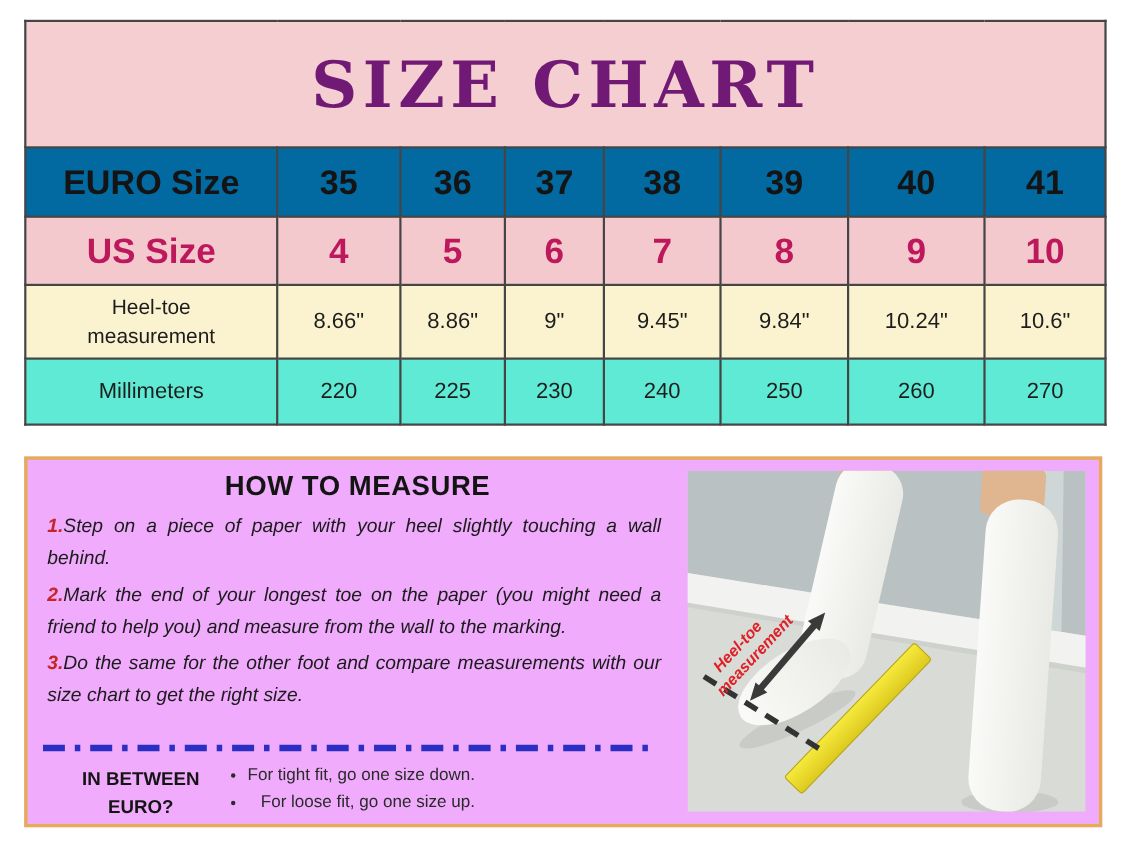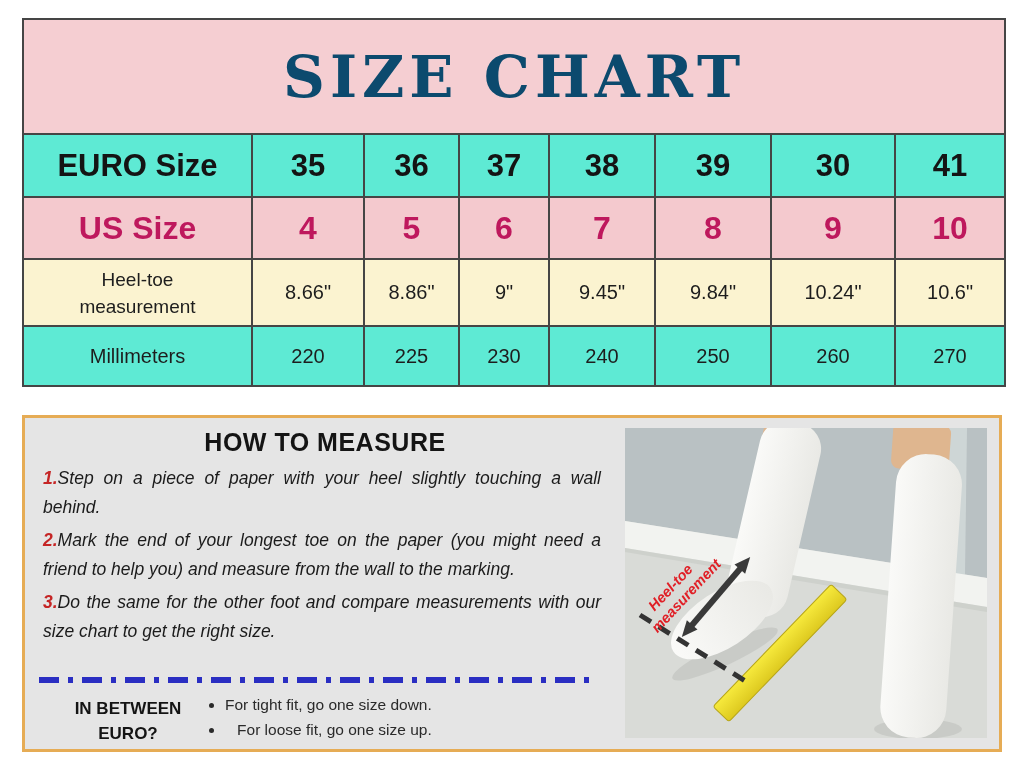--- a/index.html
+++ b/index.html
@@ -5,30 +5,30 @@
   html,body{margin:0;padding:0;background:#ffffff;}
   .canvas{position:relative;width:1024px;height:770px;background:#ffffff;overflow:hidden;
           font-family:"Liberation Sans",sans-serif;}
 
   
   table.size-table{position:absolute;left:22px;top:18px;width:982px;border-collapse:collapse;
                    table-layout:fixed;}
   table.size-table td{border:2px solid #454545;text-align:center;vertical-align:middle;padding:0;}
   td.title-cell{height:113px;background:#f5ced2;
                 font-family:"DejaVu Serif",serif;font-weight:700;font-size:58px;
-                letter-spacing:5px;color:#0c4a6e;}
-  tr.row-euro td{height:61px;background:#5eead4;font-size:31px;font-weight:700;color:#141414;}
+                letter-spacing:5px;color:#701a75;}
+  tr.row-euro td{height:61px;background:#0369a1;font-size:31px;font-weight:700;color:#141414;}
   tr.row-us  td{height:60px;background:#f4c9ce;font-size:32px;font-weight:700;color:#be185d;}
   tr.row-heel td{height:65px;background:#fbf3d0;font-size:20px;color:#1d1d1d;}
   tr.row-mm  td{height:58px;background:#5eead4;font-size:20px;color:#1d1d1d;}
   .wrap-narrow{display:inline-block;max-width:150px;line-height:27px;font-size:19px;}
 
   
   .panel{position:absolute;left:22px;top:415px;width:980px;height:337px;box-sizing:border-box;
-         border:3px solid #e6ac55;background:#e5e5e5;}
+         border:3px solid #e6ac55;background:#f0abfc;}
   .htm-heading{position:absolute;left:0;top:10px;width:600px;text-align:center;
                font-size:25px;font-weight:700;color:#141414;letter-spacing:0.5px;}
   .steps{position:absolute;left:14px;top:42px;width:566px;
          font-size:17.5px;font-style:italic;line-height:29px;color:#1b1b1b;text-align:justify;}
   .steps p{margin:4px;}
   .step-num{color:#c52525;font-weight:700;}
   .divider{position:absolute;left:14px;top:258px;width:552px;height:8px;}
   .between-label{position:absolute;left:28px;top:278px;width:150px;text-align:center;
                  font-size:17px;font-weight:700;color:#141414;line-height:25px;}
   .between-label span{display:block;}
@@ -59,21 +59,21 @@
         <tr>
       <td colspan="8" class="title-cell">SIZE CHART</td>
     </tr>
     <tr class="row-euro">
       <td>EURO Size</td>
       <td>35</td>
       <td>36</td>
       <td>37</td>
       <td>38</td>
       <td>39</td>
-      <td>30</td>
+      <td>40</td>
       <td>41</td>
     </tr>
     <tr class="row-us">
       <td>US Size</td>
       <td>4</td>
       <td>5</td>
       <td>6</td>
       <td>7</td>
       <td>8</td>
       <td>9</td>

